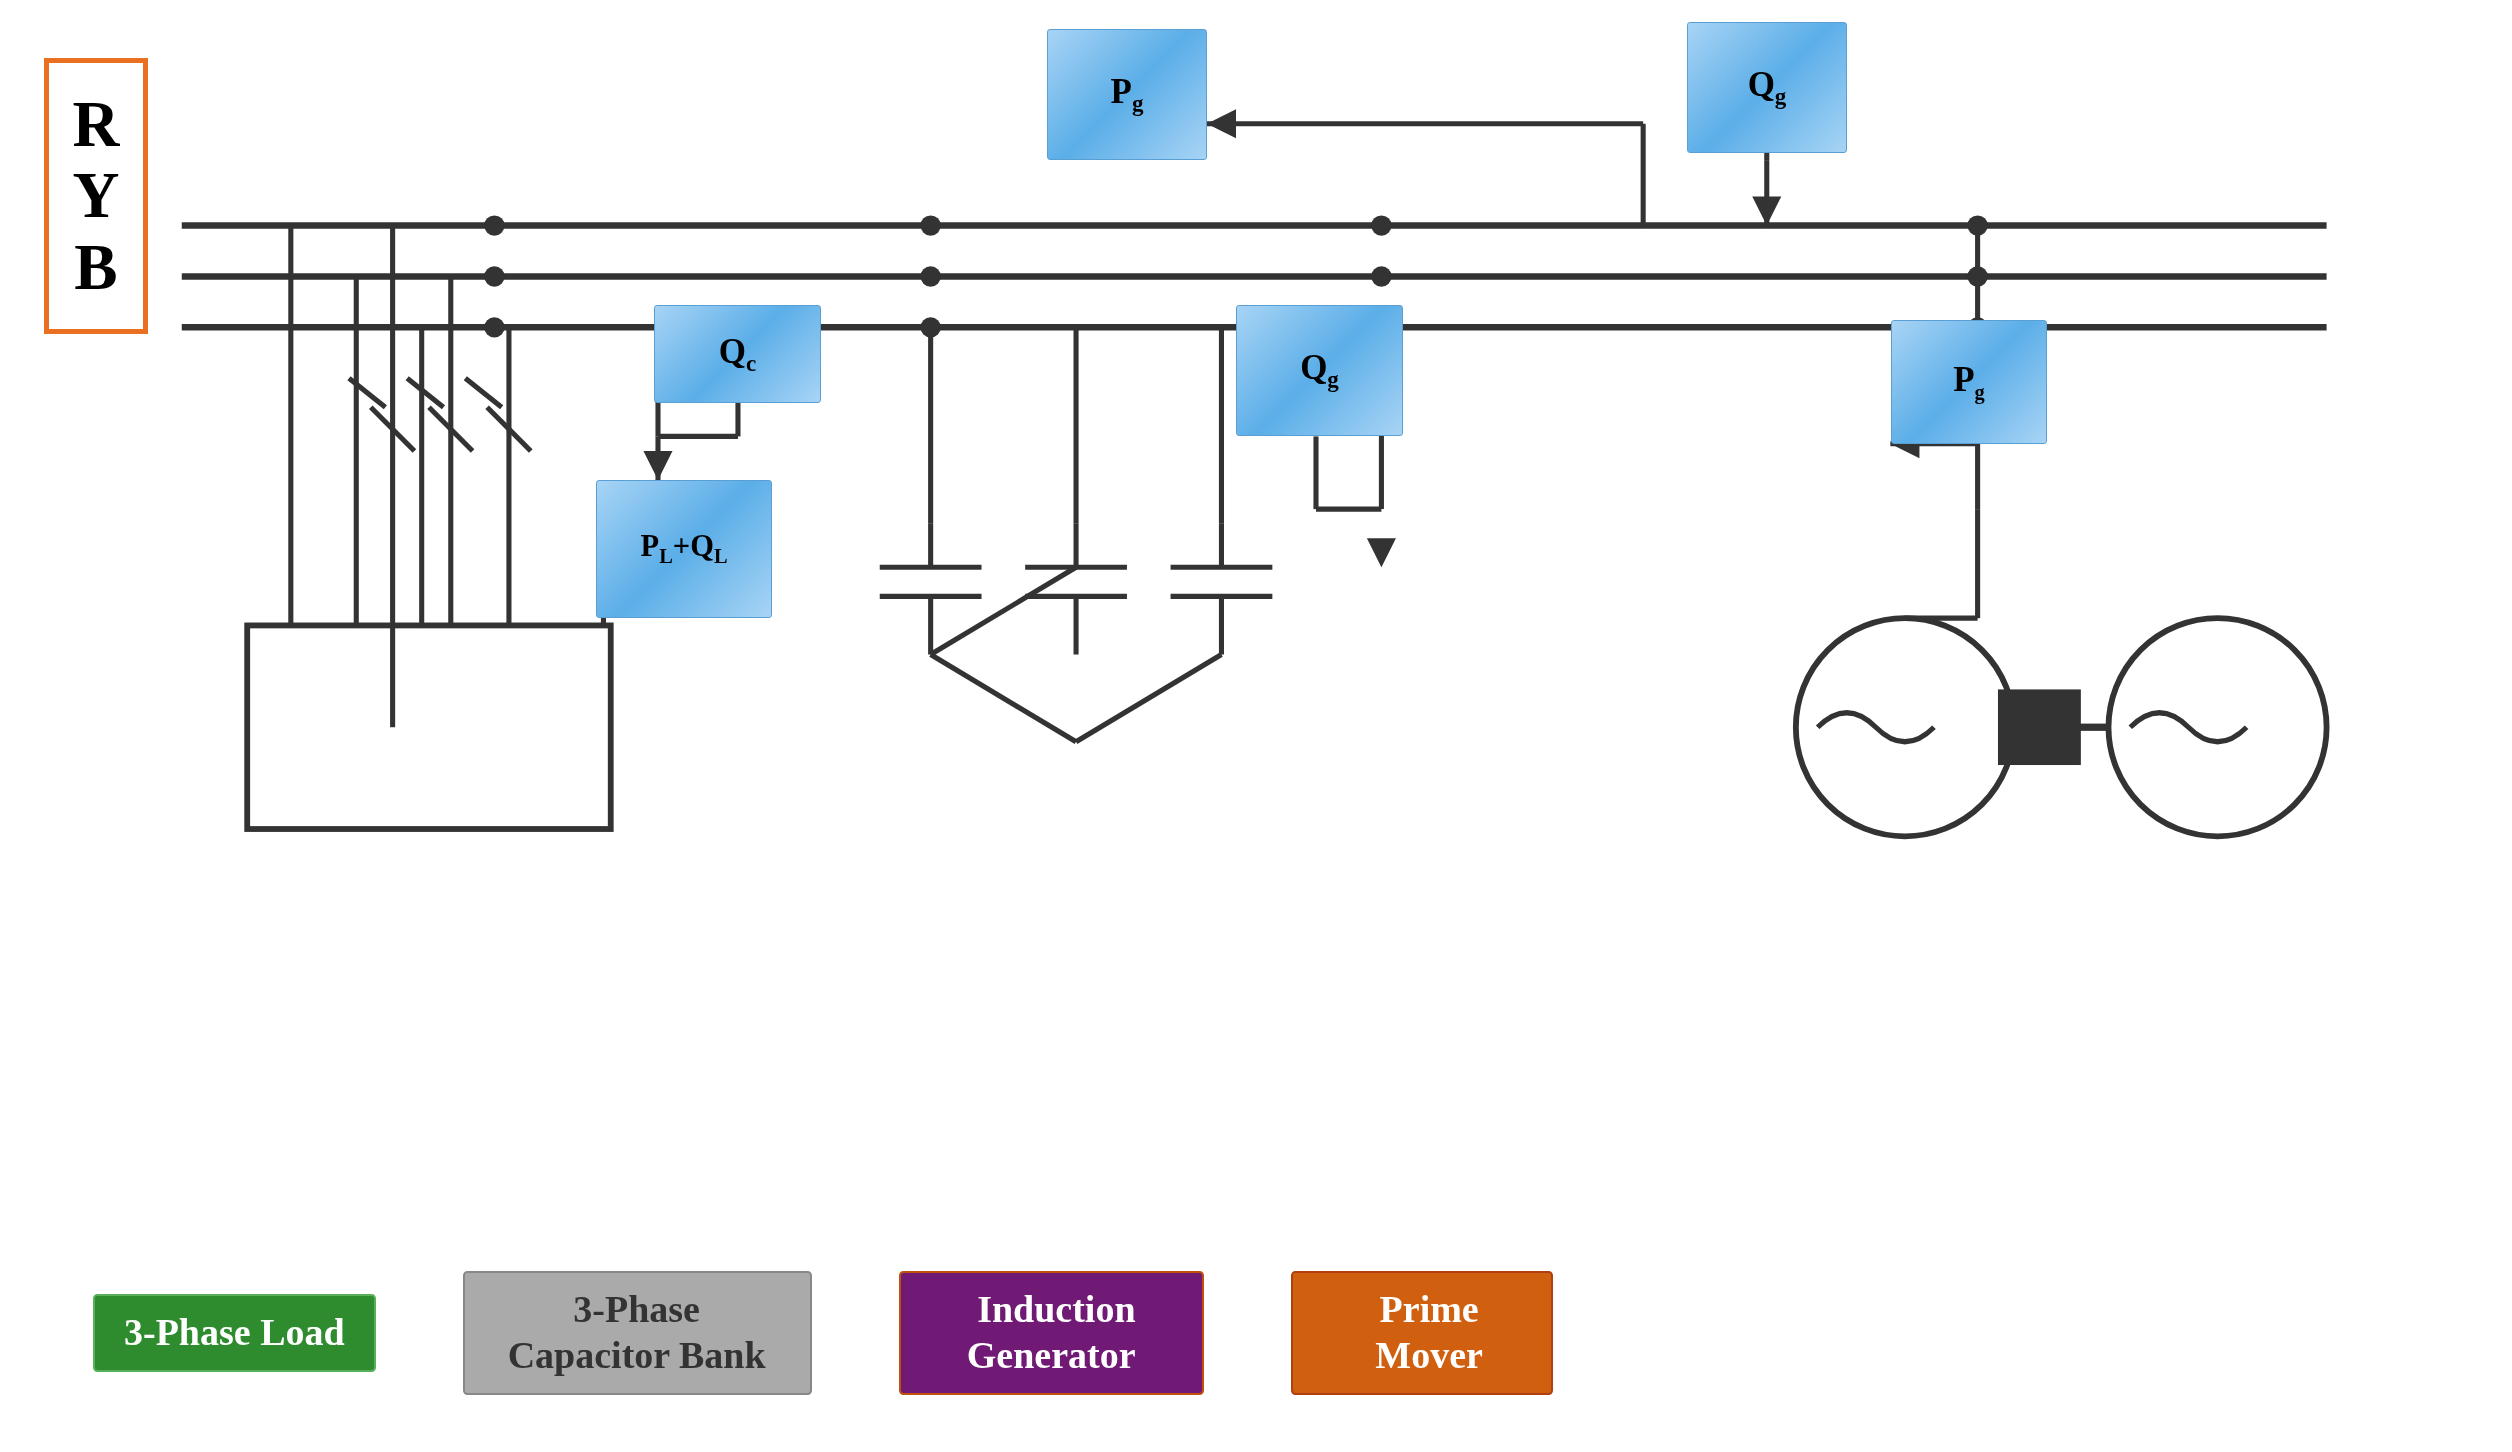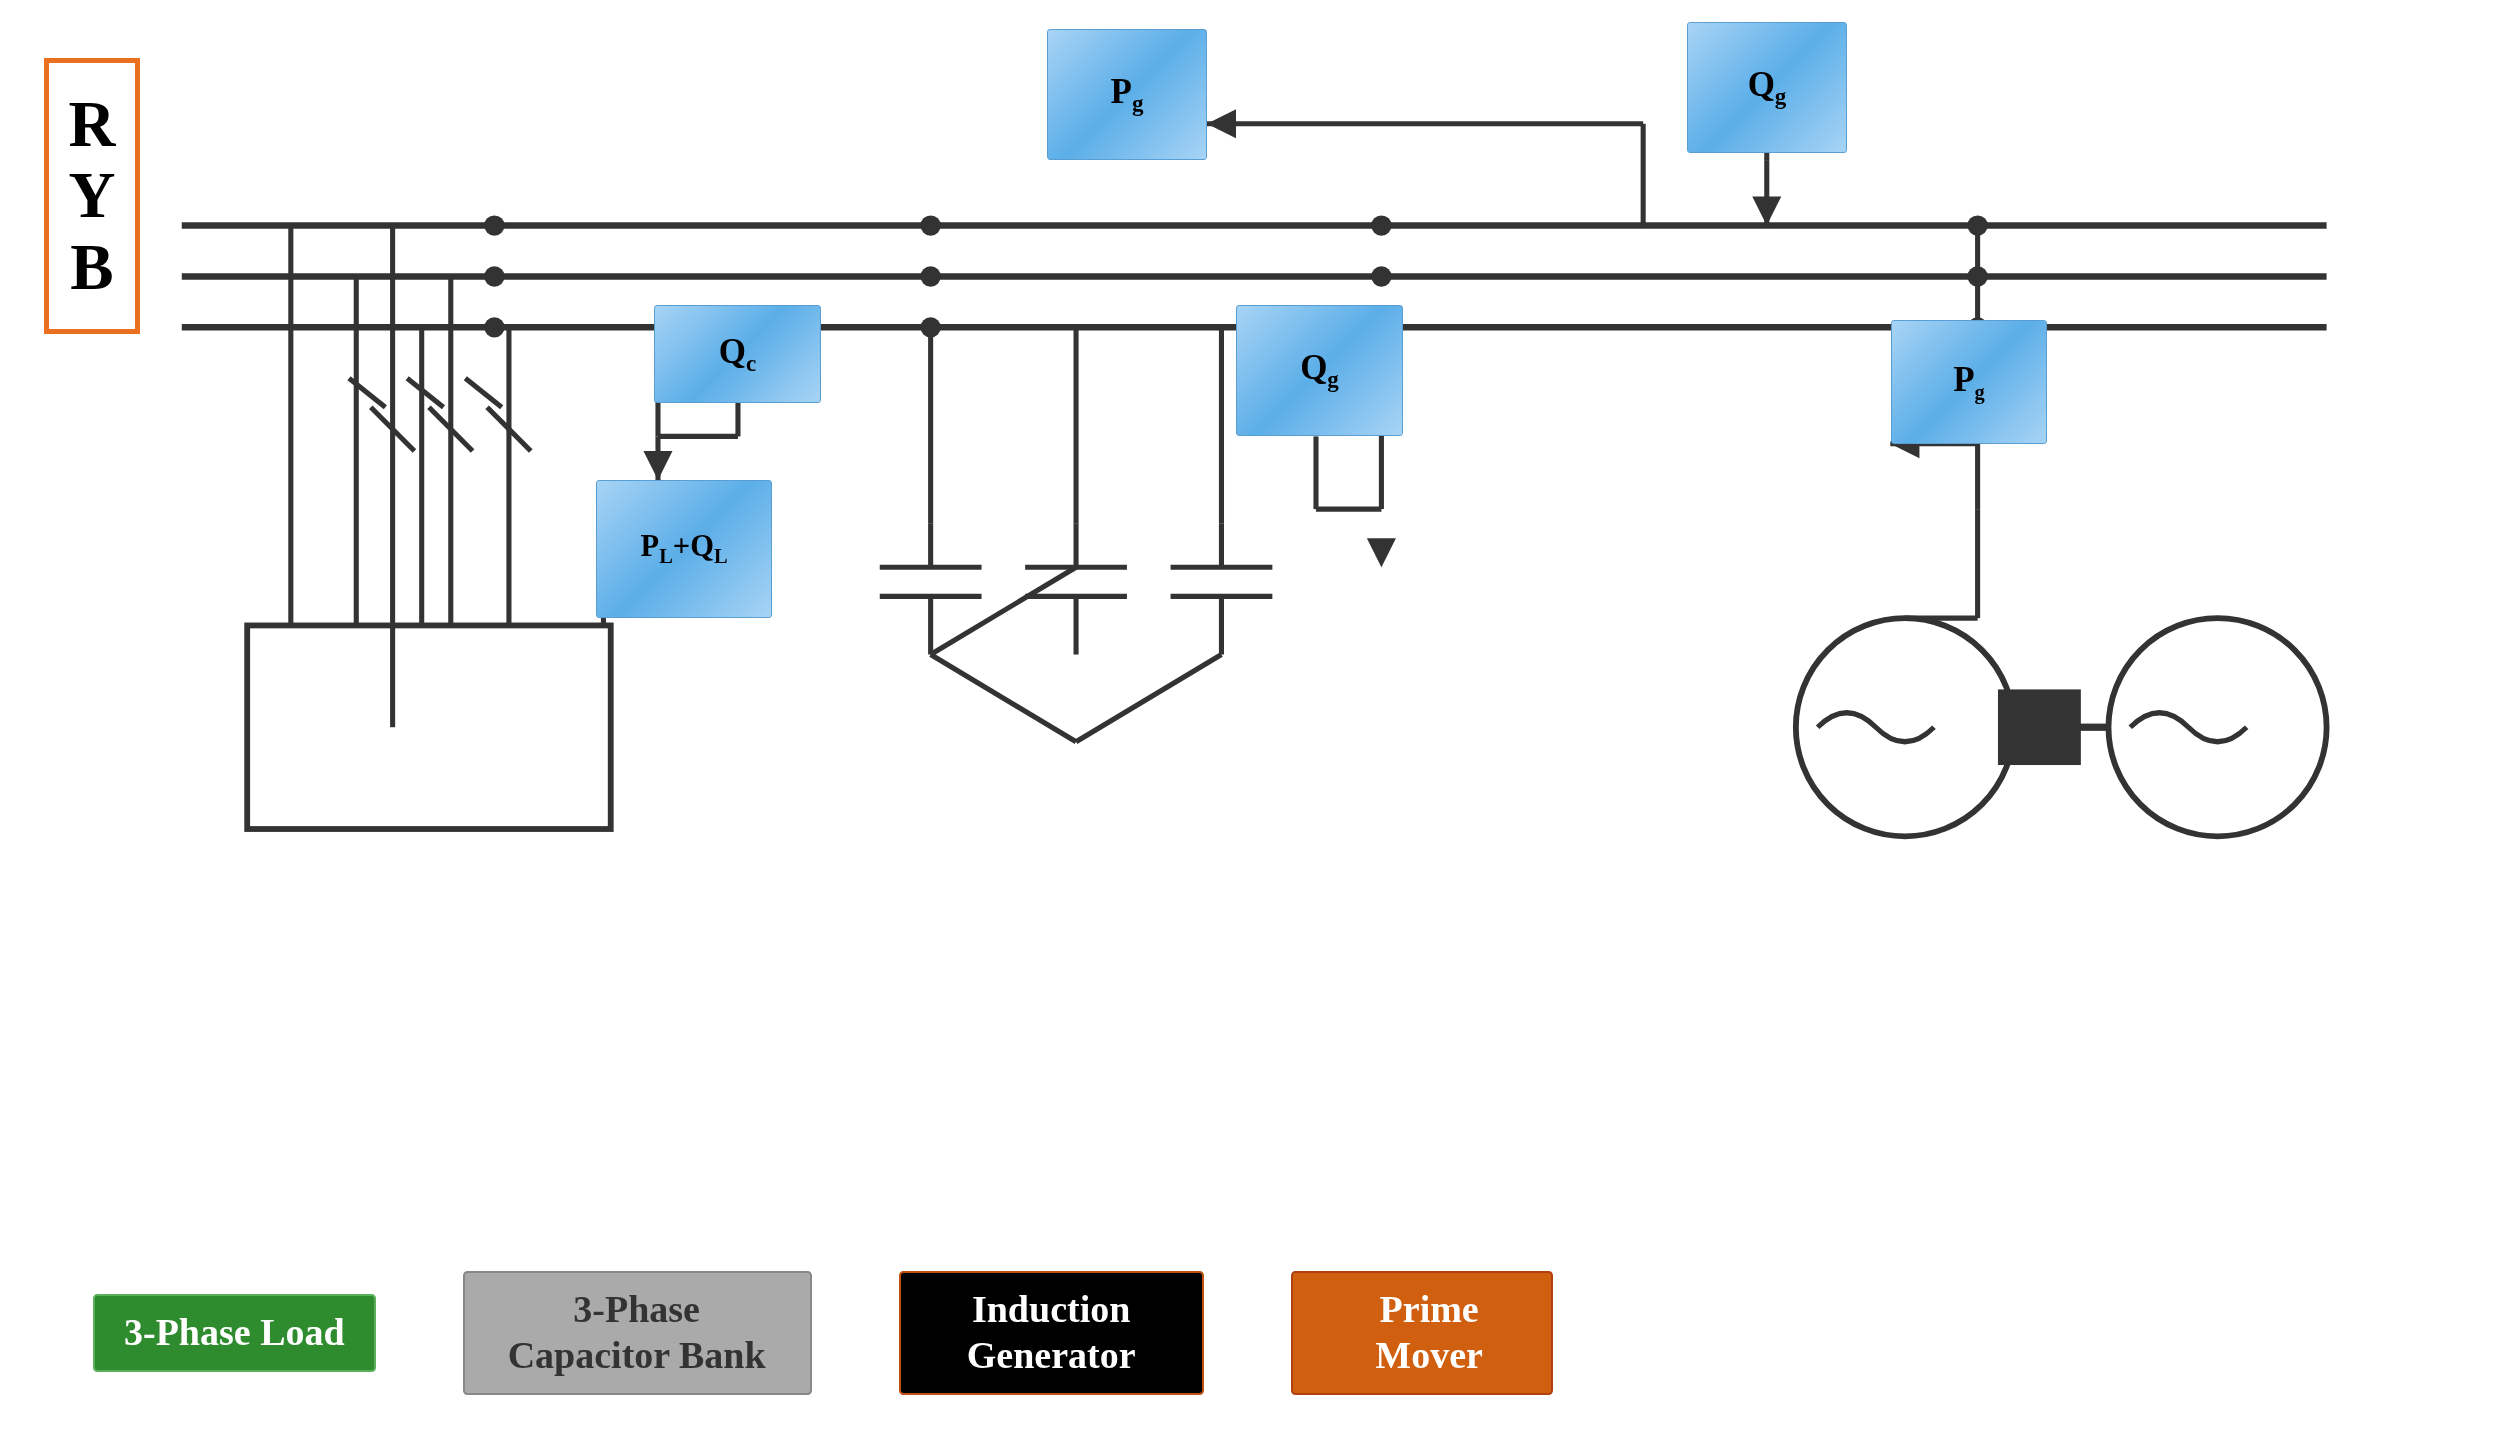--- a/index.html
+++ b/index.html
@@ -18,21 +18,21 @@
       top: 0; left: 0;
       width: 2512px;
       height: 1453px;
     }
 
     
     .ryb-box {
       position: absolute;
       top: 58px;
       left: 44px;
-      width: 96px;
+      width: 104px;
       height: 276px;
       border: 5.8px solid #e87020;
       background: #fff;
       display: flex;
       align-items: center;
       justify-content: center;
     }
     .ryb-text {
       font-size: 65px;
       font-weight: bold;
@@ -86,24 +86,25 @@
     }
 
     .legend-gray {
       background: #aaaaaa;
       color: #333;
       border: 2.2px solid #888;
       min-width: 305px;
     }
 
     .legend-orange {
-      background: #000000;
+      background: #701a75;
       color: #fff;
       border: 2.2px solid #c05010;
       min-width: 276px;
+      text-align: right;
     }
 
     .legend-orange2 {
       background: #d06010;
       color: #fff;
       border: 2.2px solid #b04010;
       min-width: 247px;
       padding-left: 44px;
     }
 

